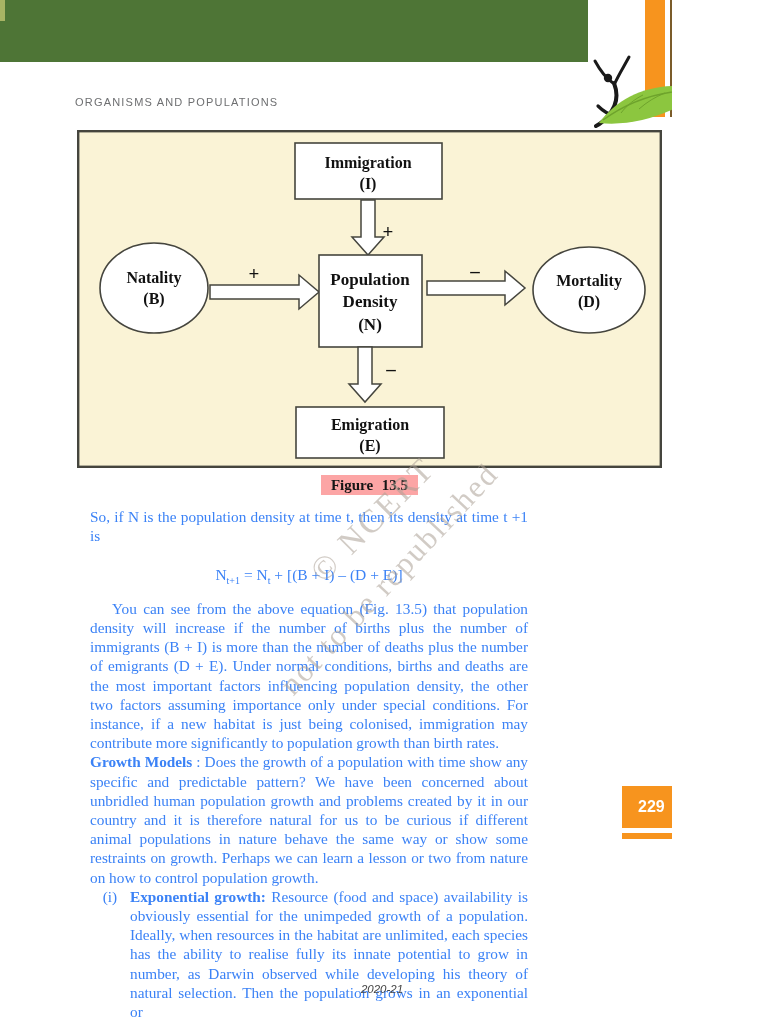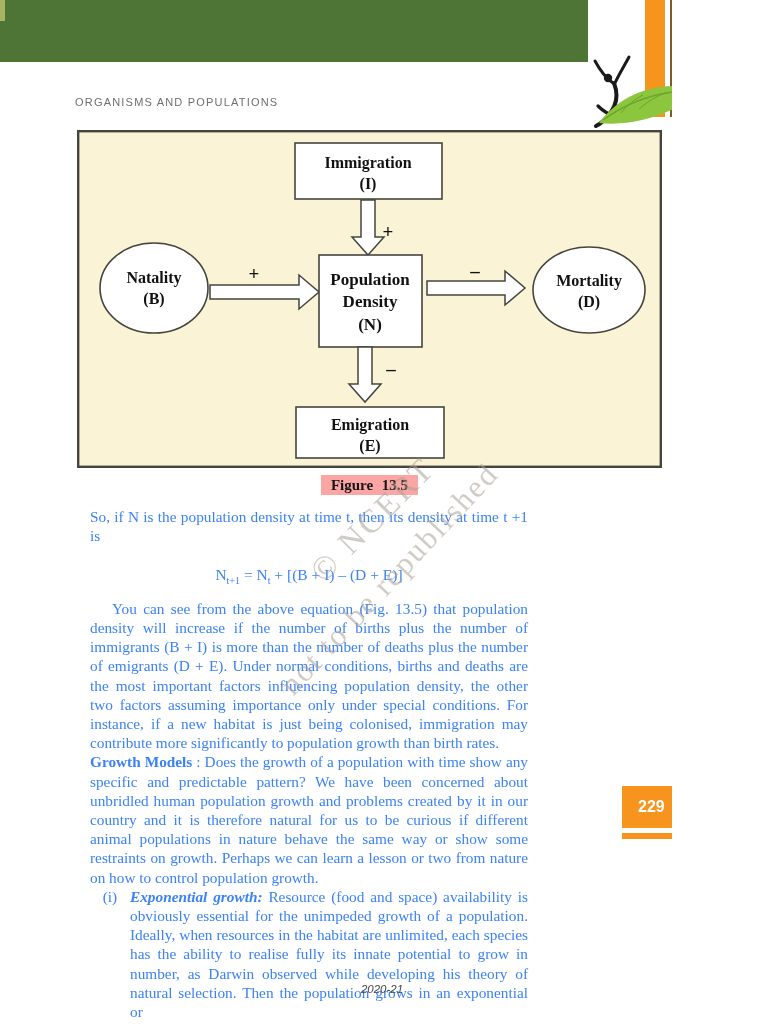--- a/index.html
+++ b/index.html
@@ -41,21 +41,21 @@
     font-size: 15.3px; line-height: 19.2px; color: #3b82f6;
     text-align: justify;
   }
   .body-text p { margin: 0; }
   .equation { text-align: center; margin: 20px 0 8px 0; font-size: 15.5px; }
   .equation sub { font-size: 10px; }
   .indent { text-indent: 22px; }
   .li-row { display: flex; }
   .li-marker { width: 40px; flex: 0 0 40px; text-align: center; }
   .li-body { flex: 1 1 auto; text-align: justify; text-align-last: justify; }
-  .bold-ital { font-weight: bold; font-style: italic; }
+  .bold-ital { font-weight: bold; }
   
   .wm {
     position: absolute; white-space: nowrap; pointer-events: none;
     font-family: "Liberation Serif", serif; color: rgba(172,161,149,0.55);
     transform-origin: left center;
   }
   .wm1 { left: 316px; top: 558px; font-size: 33px; letter-spacing: 3px; transform: rotate(-45deg); }
   .wm2 { left: 286px; top: 672px; font-size: 31px; letter-spacing: 2px; transform: rotate(-47deg); }
   
   .page-badge {

